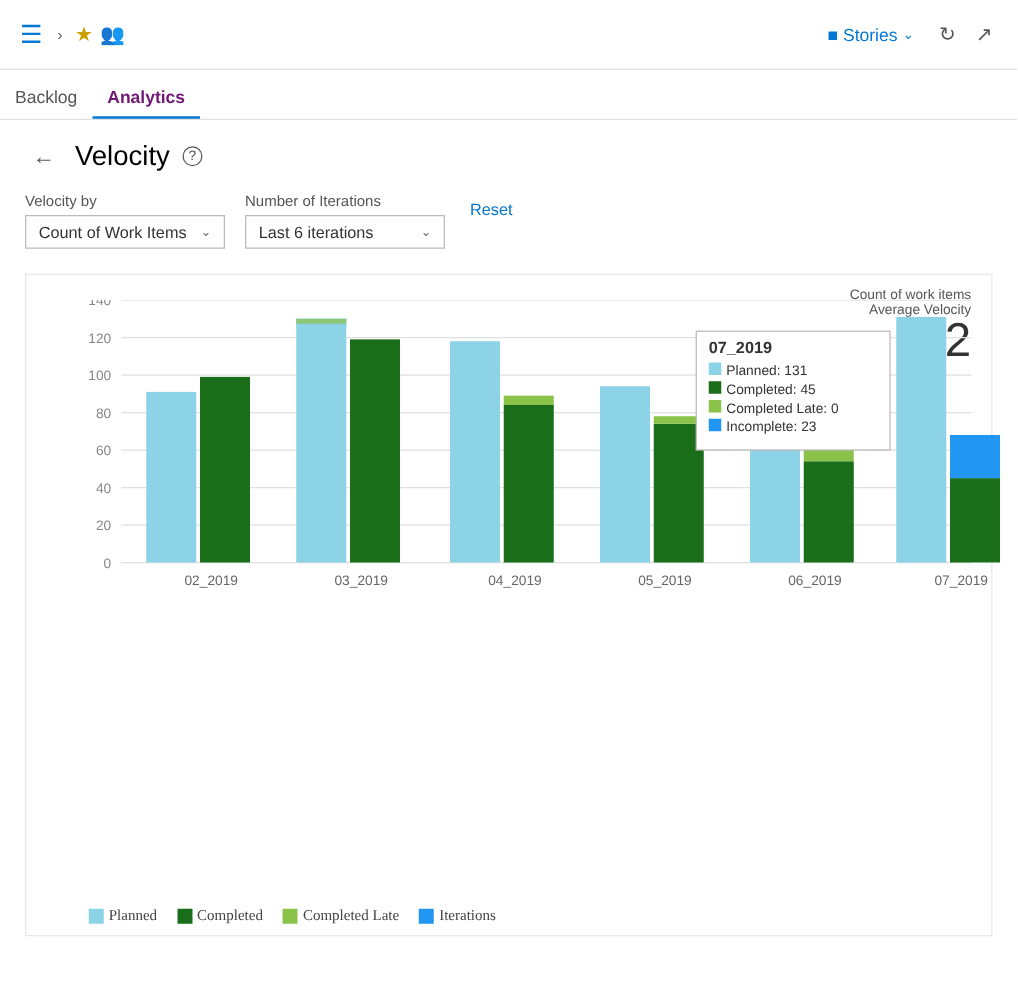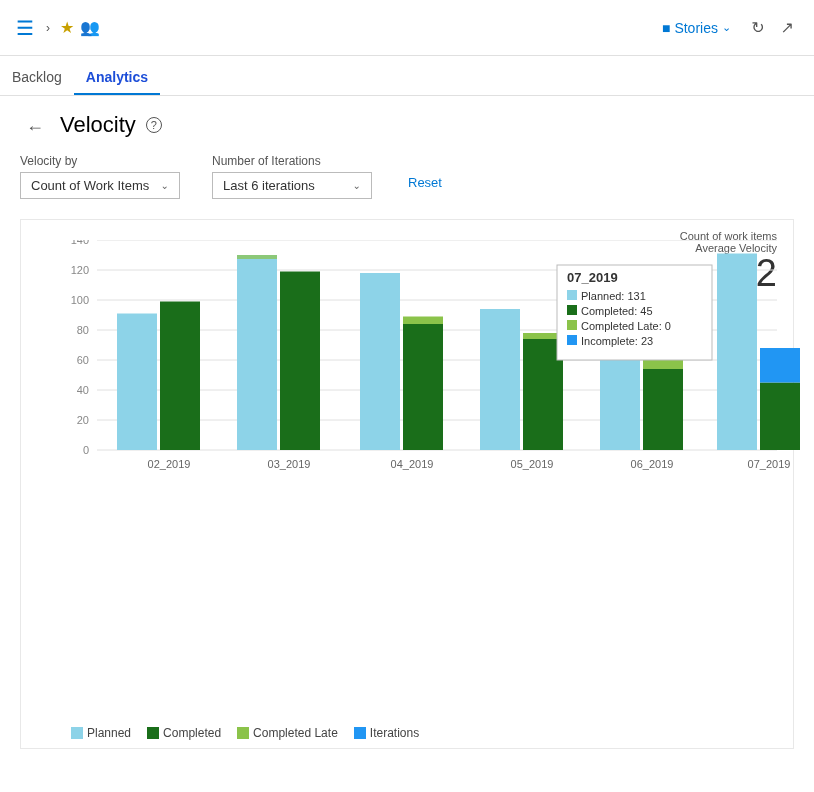--- a/index.html
+++ b/index.html
@@ -5,42 +5,42 @@
     * { box-sizing: border-box; margin: 0; padding: 0; }
     body { font-family: 'Segoe UI', Arial, sans-serif; background: #fff; width: 814px; height: 792px; overflow: hidden; font-size: 13px; color: #333; }
 
     .header { display: flex; align-items: center; padding: 10px 16px; border-bottom: 1px solid #e0e0e0; height: 56px; }
     .header-right { margin-left: auto; display: flex; align-items: center; gap: 8px; }
     .stories-btn { display: flex; align-items: center; gap: 4px; border: none; background: none; font-size: 14px; color: #0078d4; cursor: pointer; padding: 4px 8px; }
     .icon-btn { background: none; border: none; cursor: pointer; color: #555; font-size: 16px; padding: 4px; }
 
     .nav-tabs { display: flex; align-items: flex-end; padding: 0 0; border-bottom: 1px solid #e0e0e0; height: 40px; }
     .nav-tab { padding: 8px 12px; font-size: 14px; cursor: pointer; color: #555; border-bottom: 2px solid transparent; text-decoration: none; }
-    .nav-tab.active { color: #1d4ed8; font-weight: 600; border-bottom: 2px solid #0078d4; }
+    .nav-tab.active { color: #701a75; font-weight: 600; border-bottom: 2px solid #0078d4; }
 
     .page-content { padding: 16px 20px; }
     .page-header { display: flex; align-items: center; gap: 10px; margin-bottom: 16px; }
     .back-btn { background: none; border: none; cursor: pointer; font-size: 18px; color: #555; padding: 2px 6px; }
     .page-title { font-size: 22px; font-weight: 400; color: #000000; }
     .help-icon { width: 16px; height: 16px; border-radius: 50%; border: 1.5px solid #555; display: inline-flex; align-items: center; justify-content: center; font-size: 11px; color: #555; cursor: pointer; }
 
-    .controls { display: flex; align-items: flex-end; gap: 32px; margin-bottom: 20px; }
+    .controls { display: flex; align-items: flex-end; gap: 16px; margin-bottom: 20px; }
     .control-group { display: flex; flex-direction: column; gap: 4px; }
     .control-label { font-size: 12px; color: #555; }
     .dropdown-btn { display: flex; align-items: center; gap: 6px; padding: 5px 10px; border: 1px solid #bbb; background: #fff; font-size: 13px; cursor: pointer; color: #333; min-width: 160px; justify-content: space-between; }
     .dropdown-btn .chevron { font-size: 10px; color: #666; }
-    .reset-btn { background: none; border: none; color: #0078d4; font-size: 13px; cursor: pointer; padding: 5px 4px; margin-bottom: 4px; }
+    .reset-btn { background: none; border: none; color: #0078d4; font-size: 13px; cursor: pointer; padding: 5px 4px; margin-bottom: 19px; }
 
     .chart-area { background: #fff; border: 1px solid #e8e8e8; position: relative; height: 530px; padding: 10px 10px 60px 50px; }
     .velocity-stat { position: absolute; top: 10px; right: 16px; text-align: right; }
     .velocity-label { font-size: 11px; color: #555; display: block; }
     .velocity-number { font-size: 38px; font-weight: 300; color: #333; line-height: 1; }
 
     .legend { display: flex; align-items: center; gap: 16px; margin-top: 10px; }
-    .legend-item { display: flex; align-items: center; gap: 4px; font-size: 12px; color: #444; }
+    .legend-item { display: flex; align-items: center; gap: 4px; font-size: 12px; color: #444; font-family: Liberation Serif, serif; }
     .legend-box { width: 12px; height: 12px; }
   </style>
 </head>
 <body>
 
 <div class="header">
   <span style="color:#0078d4; font-size:20px; margin-right:8px;">☰</span>
   <span style="margin:0 4px; font-size:12px; color:#555; cursor:pointer;">›</span>
   <span style="margin:0 6px; font-size:16px; color:#c8a000; cursor:pointer;">★</span>
   <span style="font-size:16px; color:#555; cursor:pointer;">👥</span>

